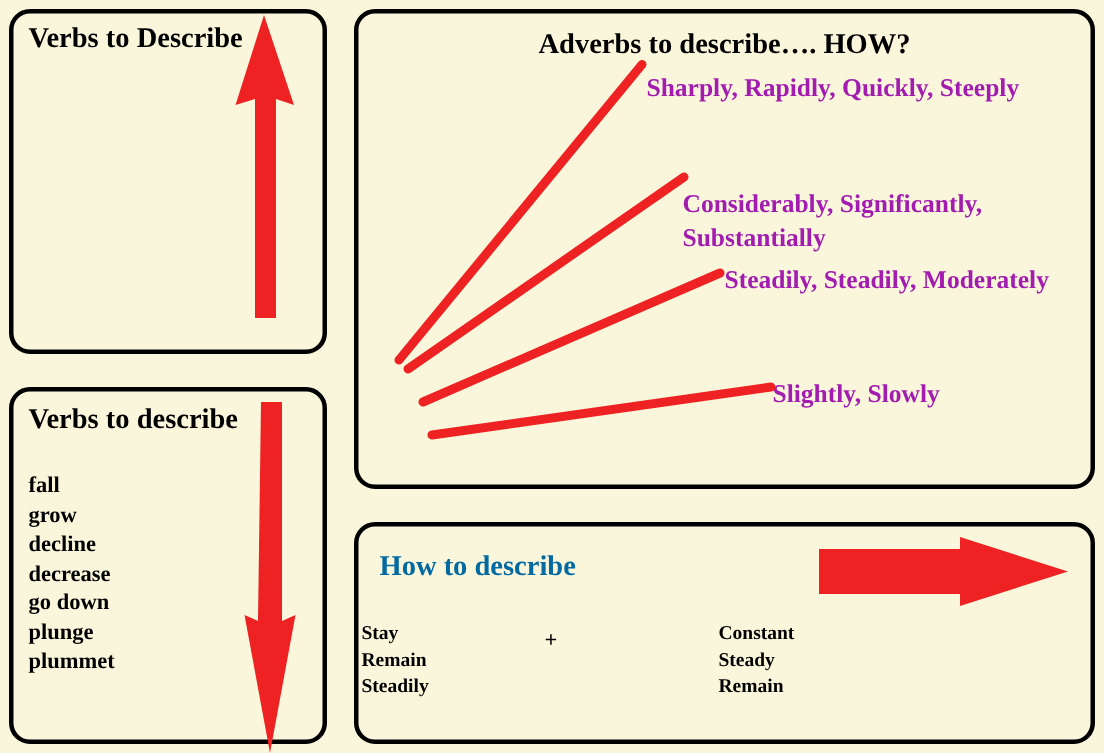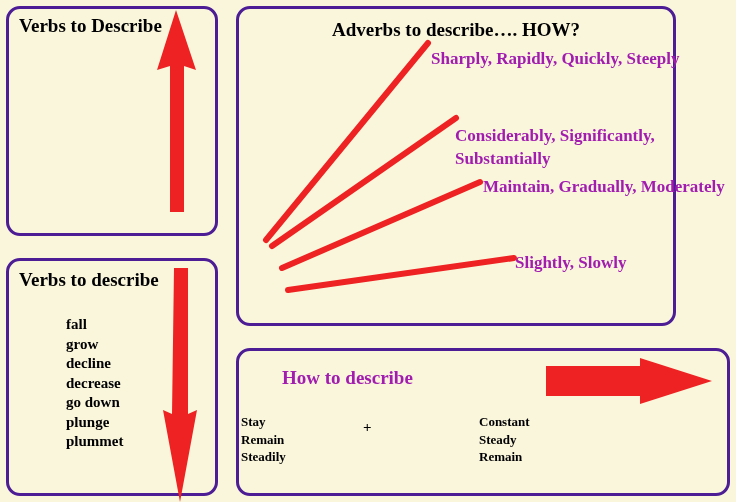--- a/index.html
+++ b/index.html
@@ -18,21 +18,21 @@
     position: absolute;
     left: 0; top: 0;
     width: 736px;
     height: 502px;
     background: #faf6dc;
   }
 
   .panel {
     position: absolute;
     background: #faf6dc;
-    border: 3px solid #4c1d95;
+    border: 3px solid #000000;
     border-radius: 14px;
     box-sizing: border-box;
   }
 
   
   #panel-verbs-up {
     left: 6px;
     top: 6px;
     width: 212px;
     height: 230px;
@@ -64,27 +64,27 @@
     height: 238px;
   }
   #panel-verbs-down .panel-title {
     position: absolute;
     left: 10px;
     top: 8px;
     font-size: 19px;
     font-weight: bold;
     color: #000;
   }
-  #panel-verbs-down .word-list { top: 54px; margin-left: 47px; }
+  #panel-verbs-down .word-list { top: 54px; }
 
   
   #panel-adverbs {
     left: 236px;
     top: 6px;
-    width: 440px;
+    width: 494px;
     height: 320px;
   }
   #panel-adverbs .panel-title {
     position: absolute;
     left: 0;
     right: 0;
     top: 10px;
     text-align: center;
     font-size: 19px;
     font-weight: bold;
@@ -108,22 +108,21 @@
     top: 348px;
     width: 494px;
     height: 148px;
   }
   #panel-how .panel-title {
     position: absolute;
     left: 14px;
     top: 16px;
     font-size: 19px;
     font-weight: bold;
-    color: #a21caf;
-    margin-left: 29px;
+    color: #0369a1;
   }
   .how-col {
     position: absolute;
     font-size: 13px;
     font-weight: bold;
     color: #000;
     line-height: 17.5px;
   }
   #how-col-left { left: 2px; top: 62px; }
   #how-plus { left: 124px; top: 68px; font-size: 15px; }
@@ -156,21 +155,21 @@
         <div>go down</div>
         <div>plunge</div>
         <div>plummet</div>
       </div>
   </div>
 
   <div class="panel" id="panel-adverbs">
     <div class="panel-title">Adverbs to describe…. HOW?</div>
     <div class="adv-label" id="adv-0">Sharply, Rapidly, Quickly, Steeply</div>
     <div class="adv-label" id="adv-1">Considerably, Significantly, Substantially</div>
-    <div class="adv-label" id="adv-2">Maintain, Gradually, Moderately</div>
+    <div class="adv-label" id="adv-2">Steadily, Steadily, Moderately</div>
     <div class="adv-label" id="adv-3">Slightly, Slowly</div>
   </div>
 
   <div class="panel" id="panel-how">
     <div class="panel-title">How to describe</div>
     <div class="how-col" id="how-col-left">
         <div>Stay</div>
         <div>Remain</div>
         <div>Steadily</div>
       </div>

